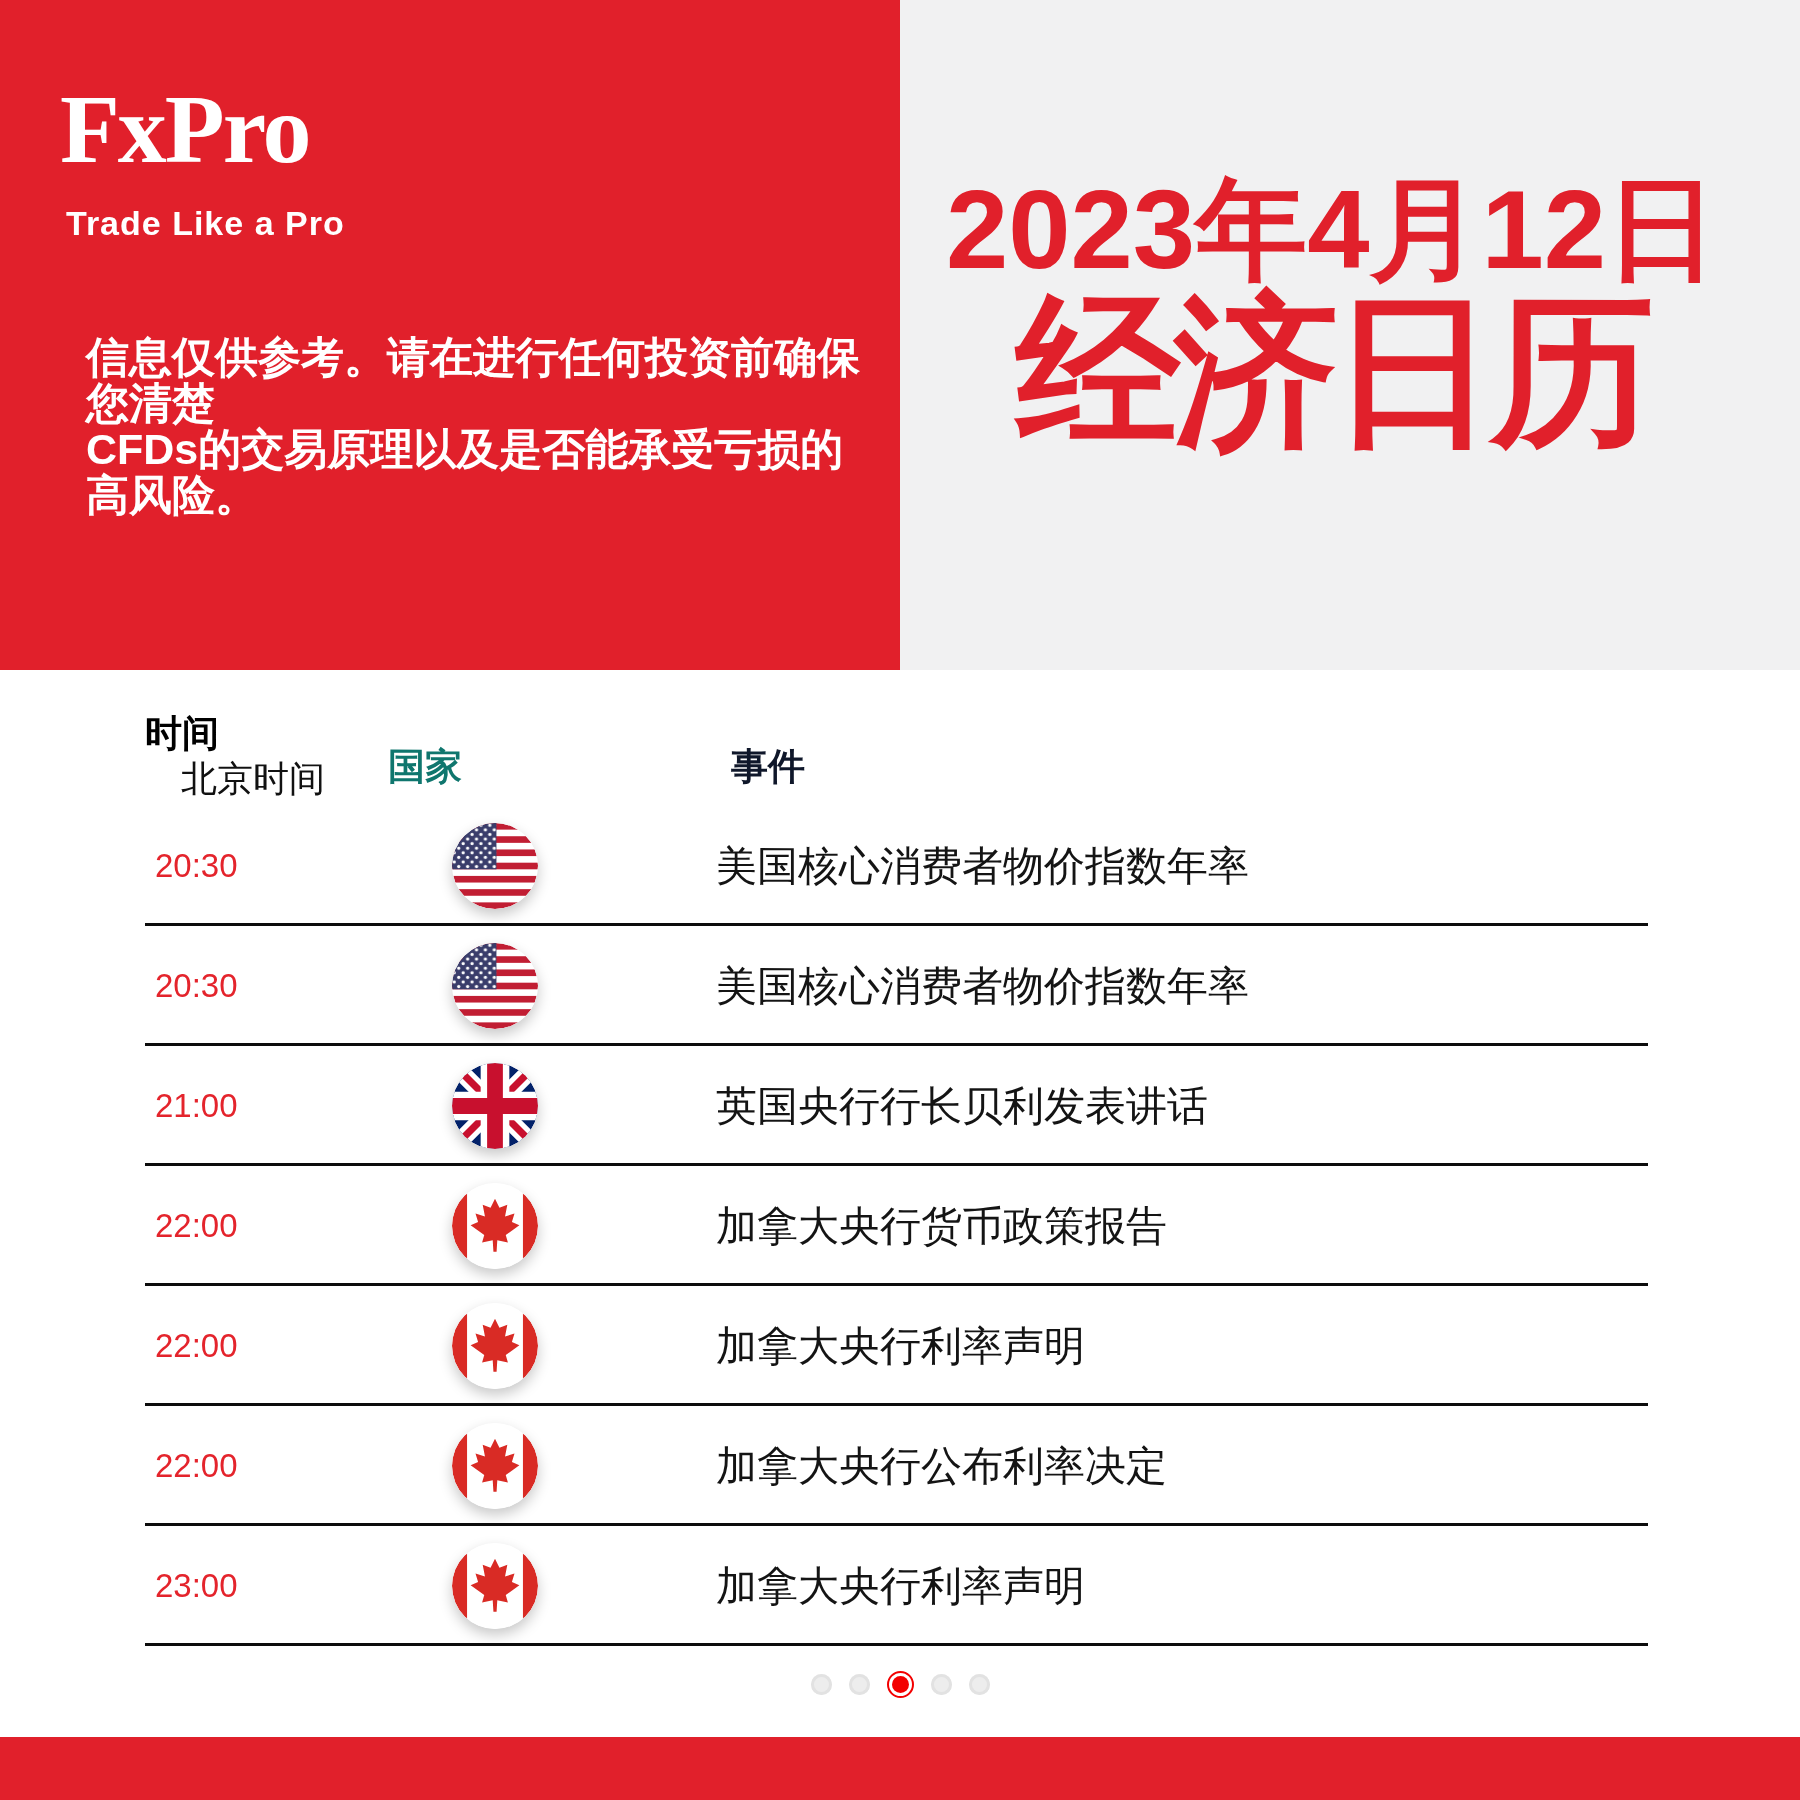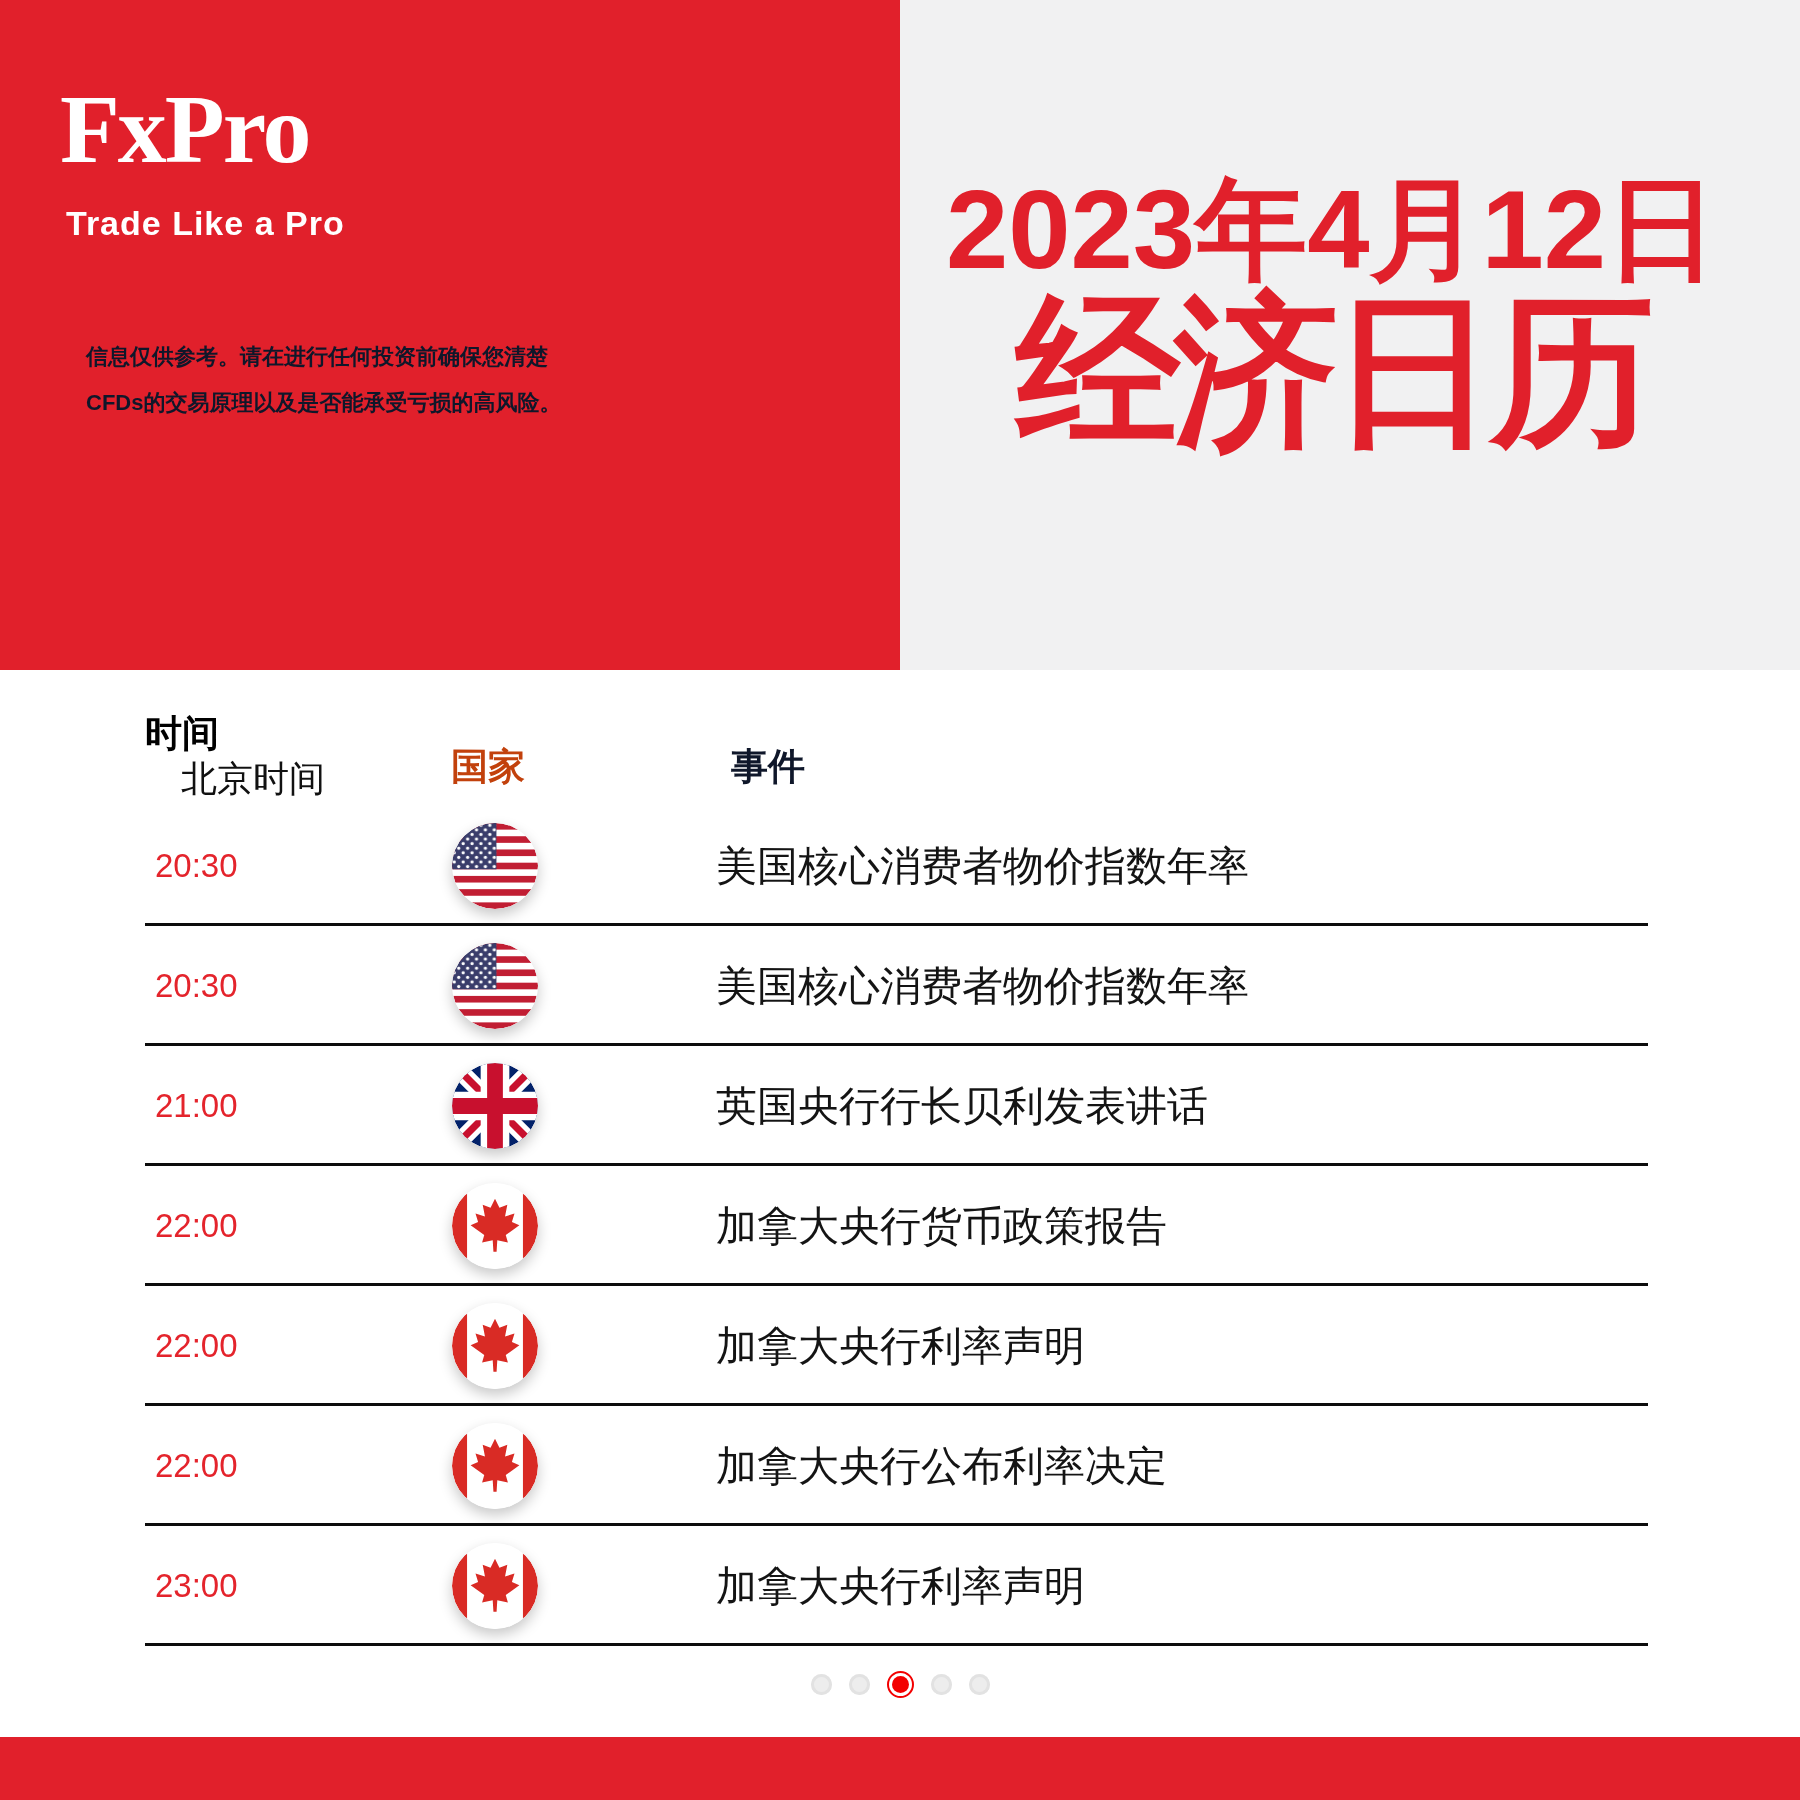--- a/index.html
+++ b/index.html
@@ -14,40 +14,40 @@
   .logo {
     position:absolute; left:60px; top:76px; color:#fff;
     font-family:"Liberation Serif", serif; font-weight:700;
     font-size:98px; line-height:1.1; letter-spacing:-2px;
   }
   .tagline {
     position:absolute; left:66px; top:204px; color:#fff;
     font-size:34px; font-weight:700; letter-spacing:1px;
   }
   .disclaimer {
-    position:absolute; left:86px; top:334px; width:790px; color:#0f172a;
-    font-size:22px; font-weight:700; line-height:46px;
+    position:absolute; left:86px; top:334px; width:790px; color:#ffffff;
+    font-size:43px; font-weight:700; line-height:46px;
   }
   .title-date {
     position:absolute; left:900px; top:168px; width:864px; text-align:center;
     color:var(--brand-red,#E1202B); font-size:112px; font-weight:700; line-height:1.1;
   }
   .title-heading {
     position:absolute; left:900px; top:282px; width:864px; text-align:center;
     color:var(--brand-red,#E1202B); font-size:164px; font-weight:700;
     letter-spacing:-6px; line-height:1.1;
   }
 
   
   .col-head-time { position:absolute; left:145px; top:714px; color:#000; }
   .th-main { font-size:37px; font-weight:700; line-height:40px; }
   .th-sub  { font-size:36px; font-weight:400; line-height:40px; margin-top:5px; color:#111;margin-left:36px; }
   .col-head-country {
-    position:absolute; left:388px; top:742px; width:200px; text-align:center;
-    font-size:37px; font-weight:700; color:#c2410c;
+    position:absolute; left:388px; top:742px; width:200px; 
+    font-size:37px; font-weight:700; color:#0f766e;
   }
   .col-head-event {
     position:absolute; left:731px; top:742px;
     font-size:37px; font-weight:700; color:#0f172a;
   }
 
   
   .rows { position:absolute; left:0; top:806px; width:1800px; }
   .row  { position:relative; height:120px; }
   .row-divider { position:absolute; left:145px; width:1503px; bottom:0; height:3px; background:#0C0C0C; }

